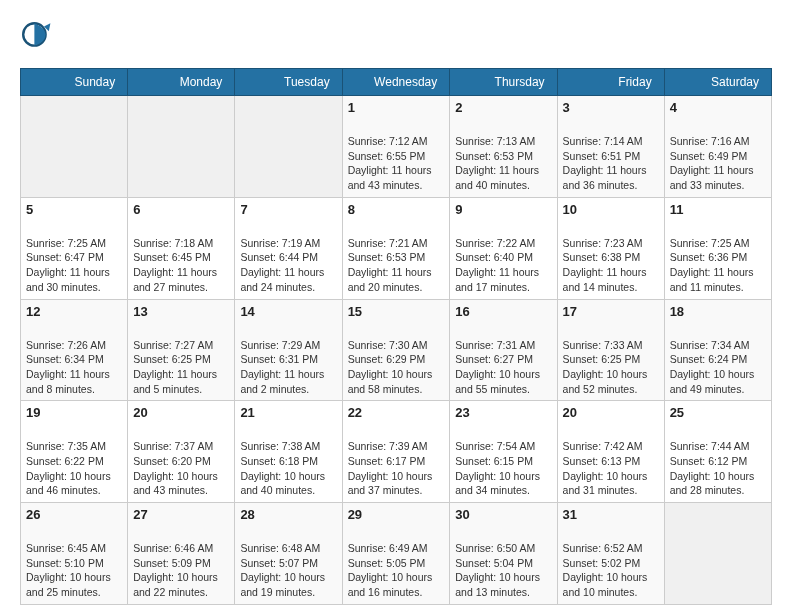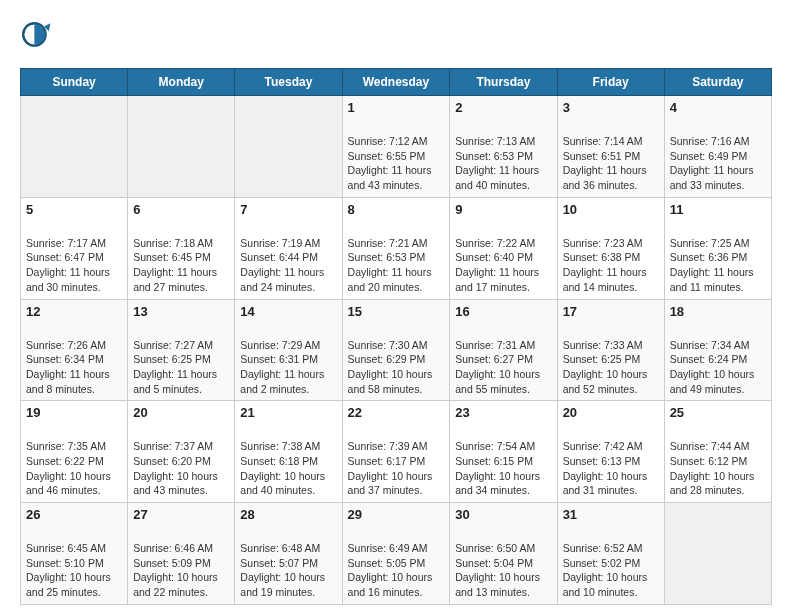--- a/index.html
+++ b/index.html
@@ -54,23 +54,23 @@
     }
     .calendar {
       width: 100%;
       border-collapse: collapse;
       font-size: 11px;
     }
     .calendar thead th {
       background-color: #2471a3;
       color: #fff;
       padding: 6px 12px;
-      text-align: center;
+      text-align: right;
       font-size: 12px;
-      font-weight: bold;
+      font-weight: normal;
       border: 1px solid #1a5276;
     }
     .calendar tbody td {
       vertical-align: top;
       border: 1px solid #ccc;
       padding: 4px 5px;
       width: 108px;
       min-height: 80px;
       color: #333;
       background: #fff;
@@ -157,21 +157,21 @@
         <td>
           <span class="day-number">4</span>
           <div class="day-info">Sunrise: 7:16 AM
 Sunset: 6:49 PM
 Daylight: 11 hours and 33 minutes.</div>
         </td>
       </tr>
       <tr>
         <td>
           <span class="day-number">5</span>
-          <div class="day-info">Sunrise: 7:17 AM
+          <div class="day-info">Sunrise: 7:25 AM
 Sunset: 6:47 PM
 Daylight: 11 hours and 30 minutes.</div>
         </td>
         <td>
           <span class="day-number">6</span>
           <div class="day-info">Sunrise: 7:18 AM
 Sunset: 6:45 PM
 Daylight: 11 hours and 27 minutes.</div>
         </td>
         <td>

